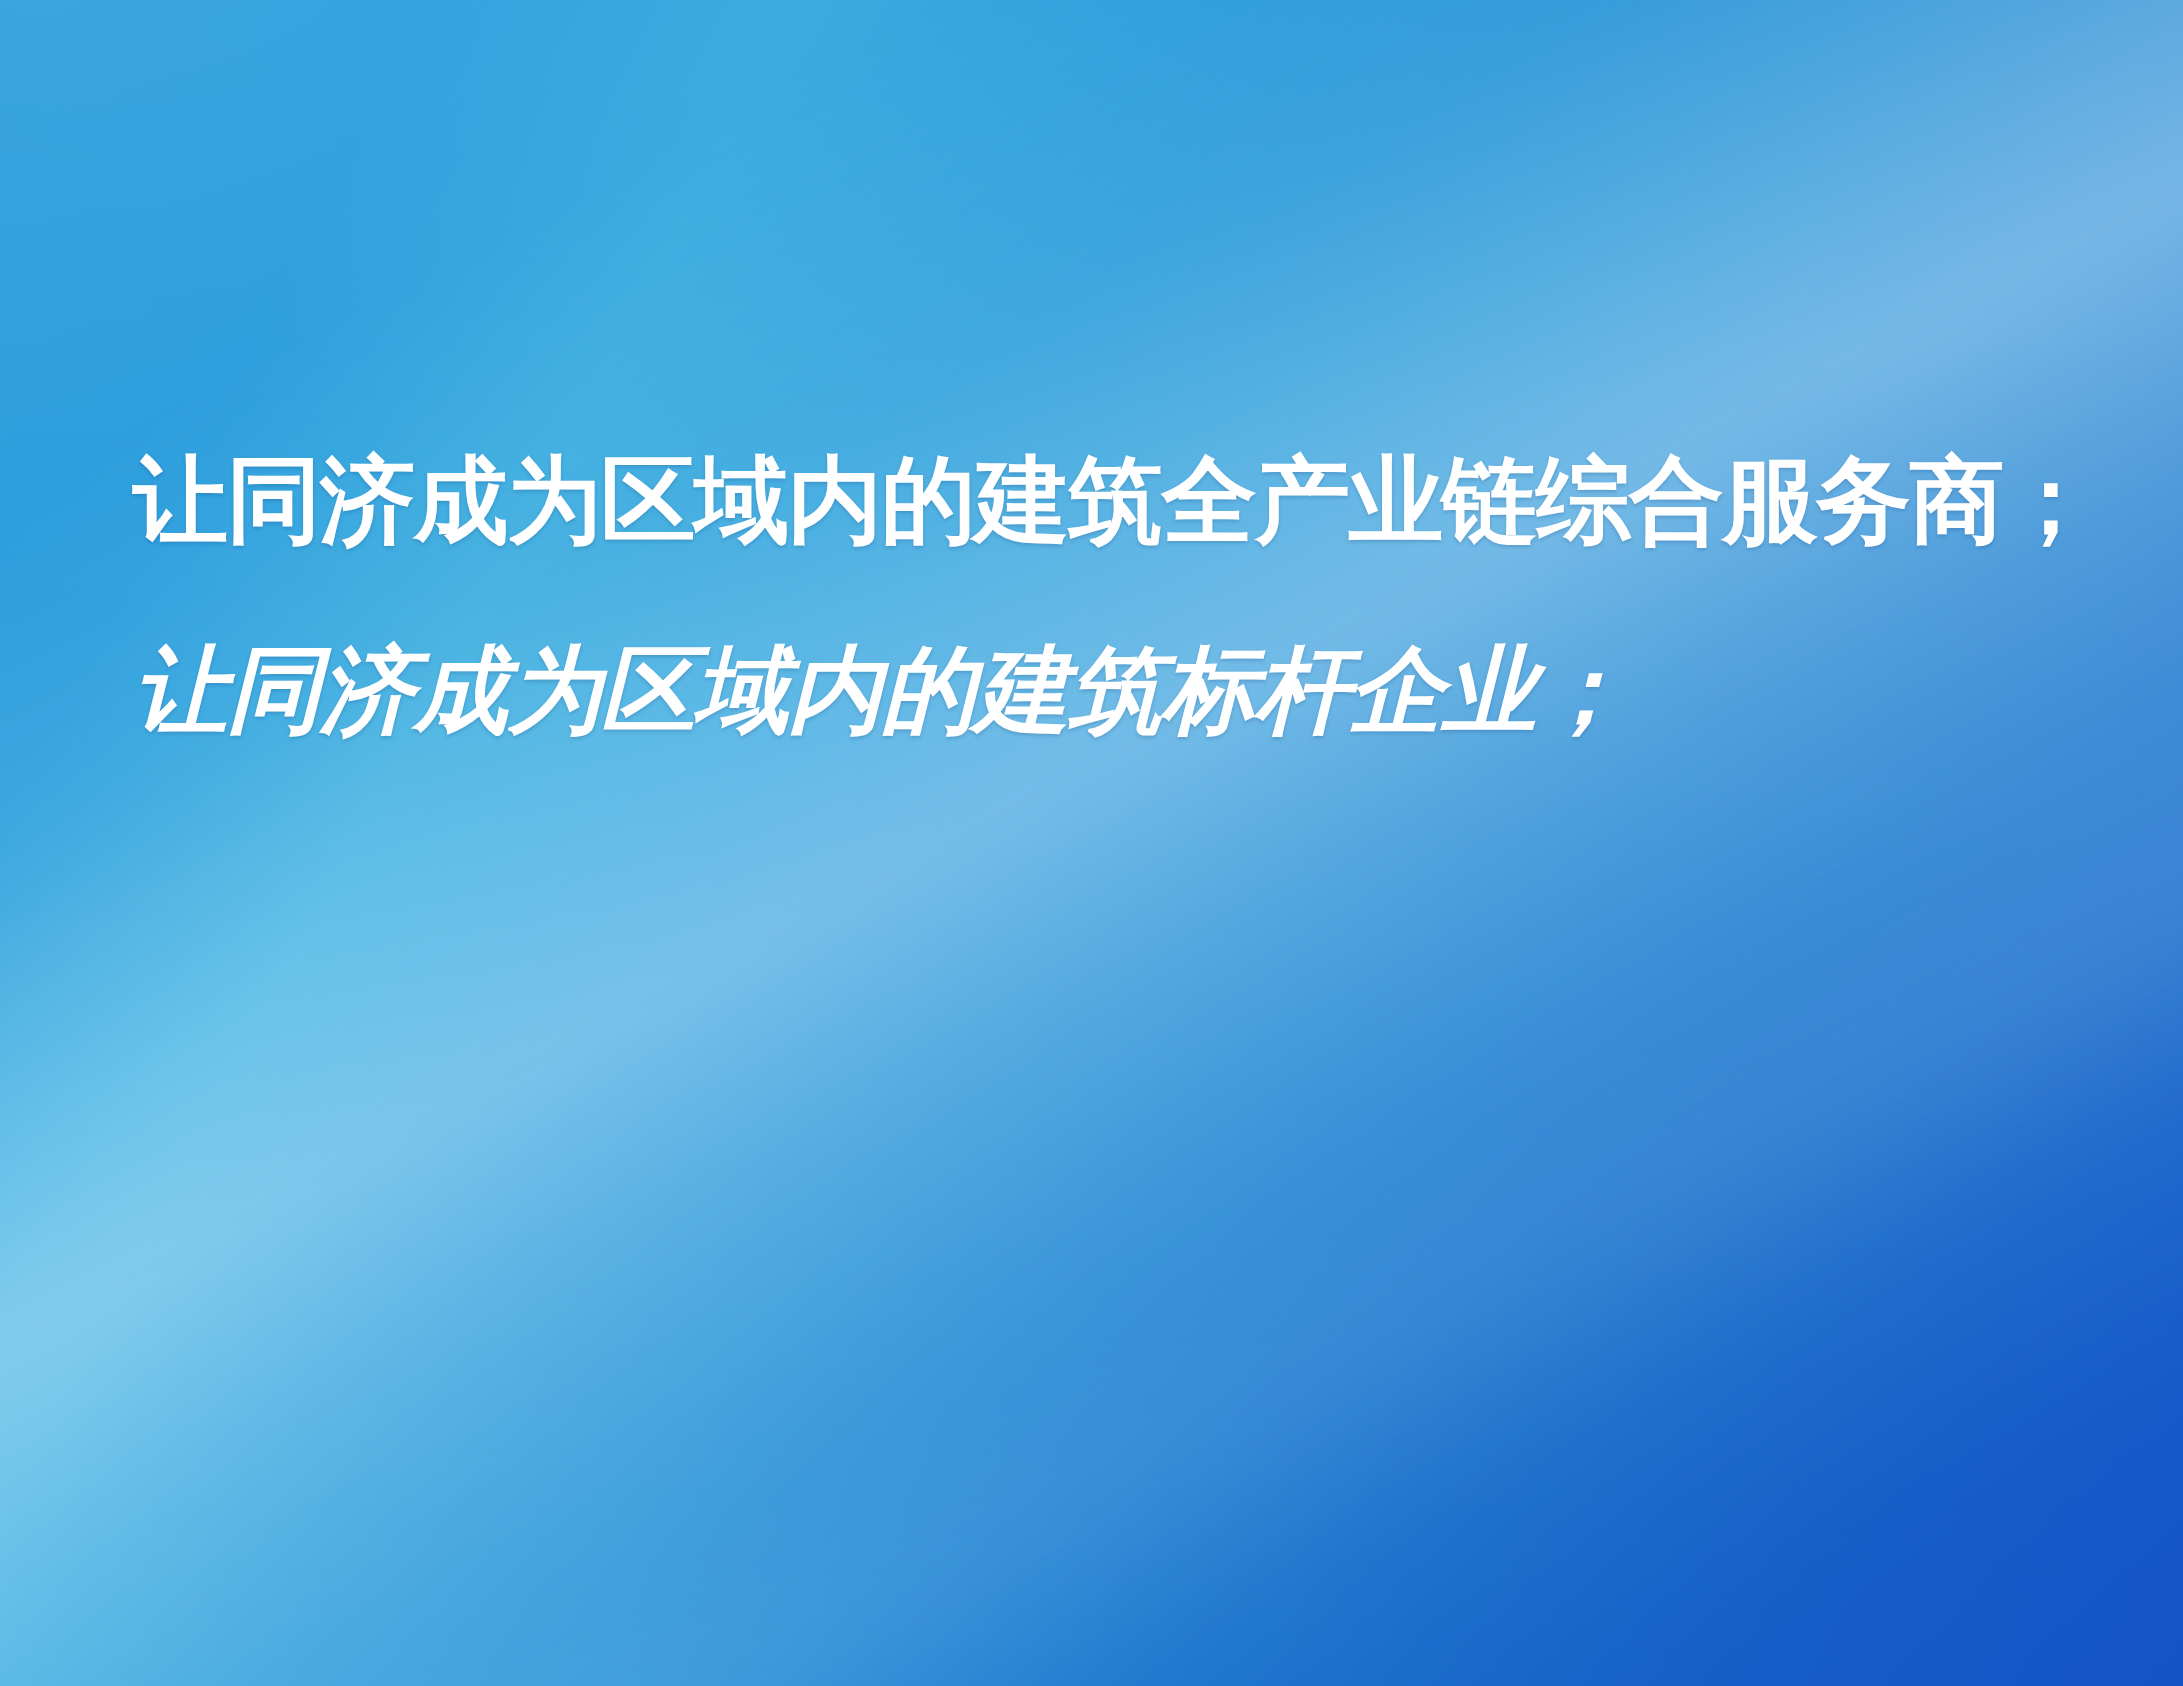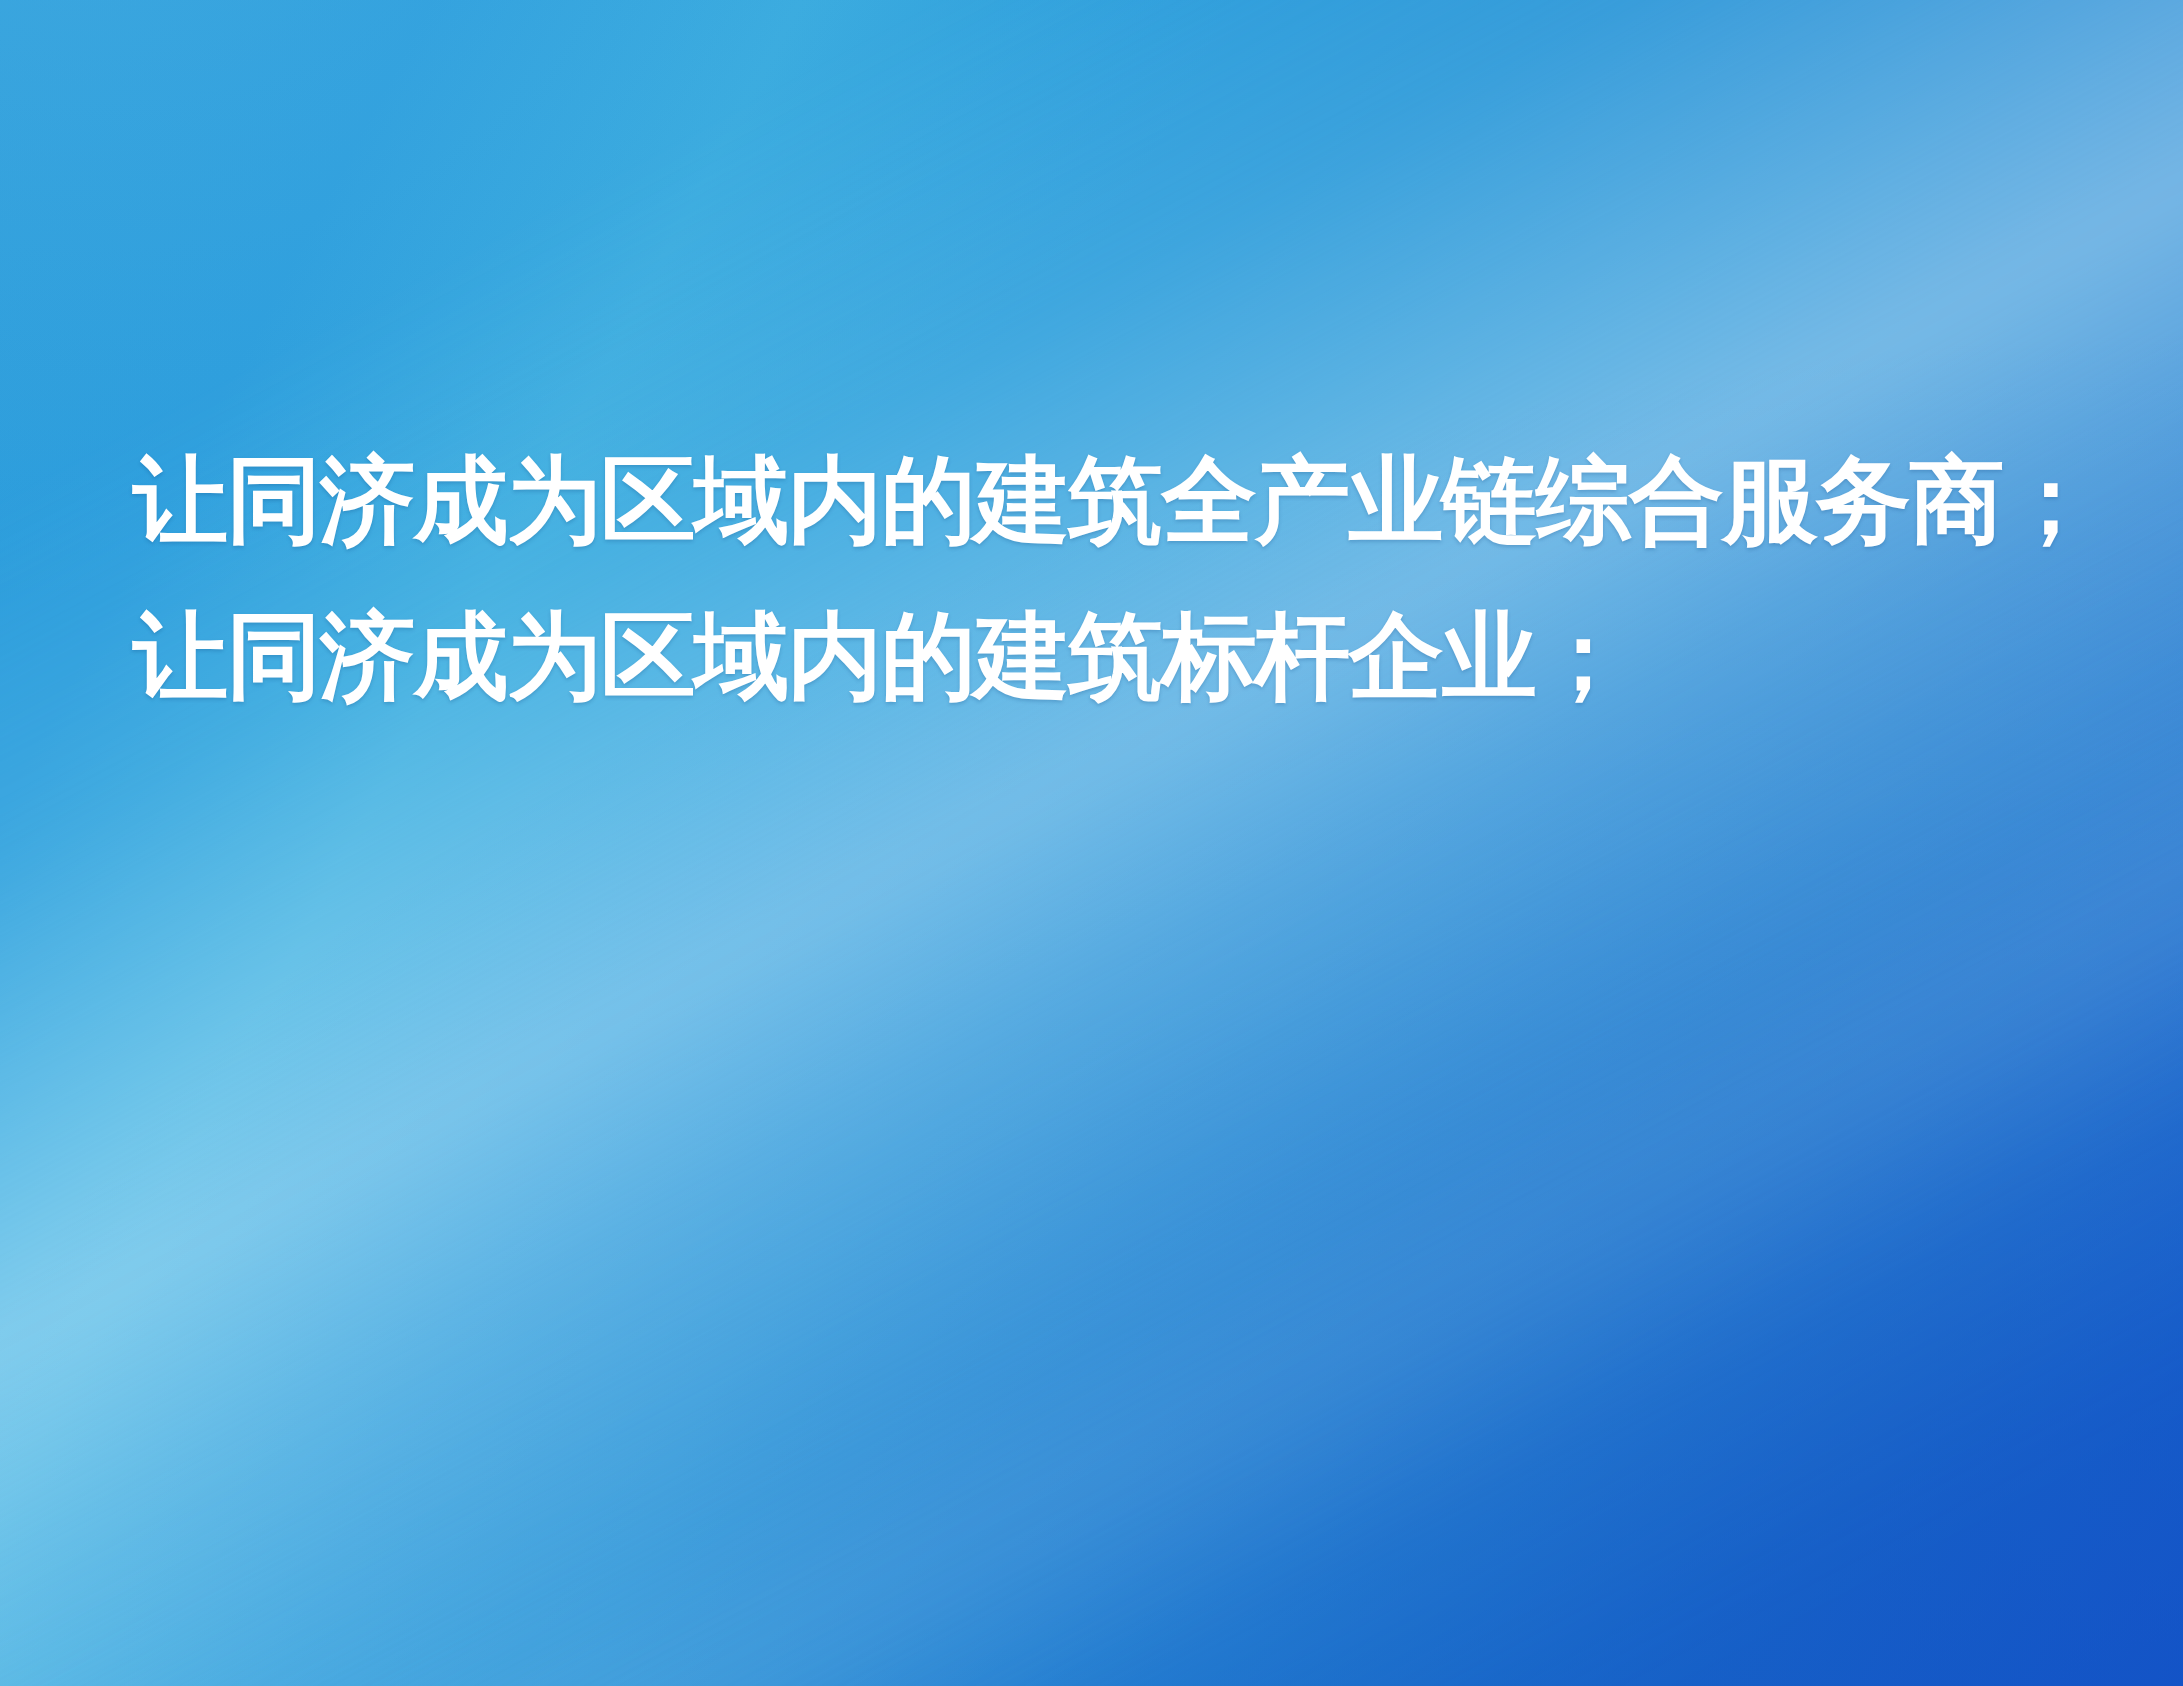--- a/index.html
+++ b/index.html
@@ -113,21 +113,22 @@
     font-weight: bold;
     font-size: 95px;
     line-height: 1.0;
     letter-spacing: -1.5px;
     white-space: nowrap;
     text-shadow: 0 1.5px 3.8px rgba(8,60,120,0.22);
     -webkit-font-smoothing: antialiased;
   }
 
   .line + .line {
-    margin-top: 61px;
+    margin-top: 95px;
+    font-style: italic;
   }
 </style>
 </head>
 <body>
 
 <div class="slide">
 
   <div class="bg-base"></div>
   <div class="bg-band-minor"></div>
   <div class="bg-band-major"></div>

